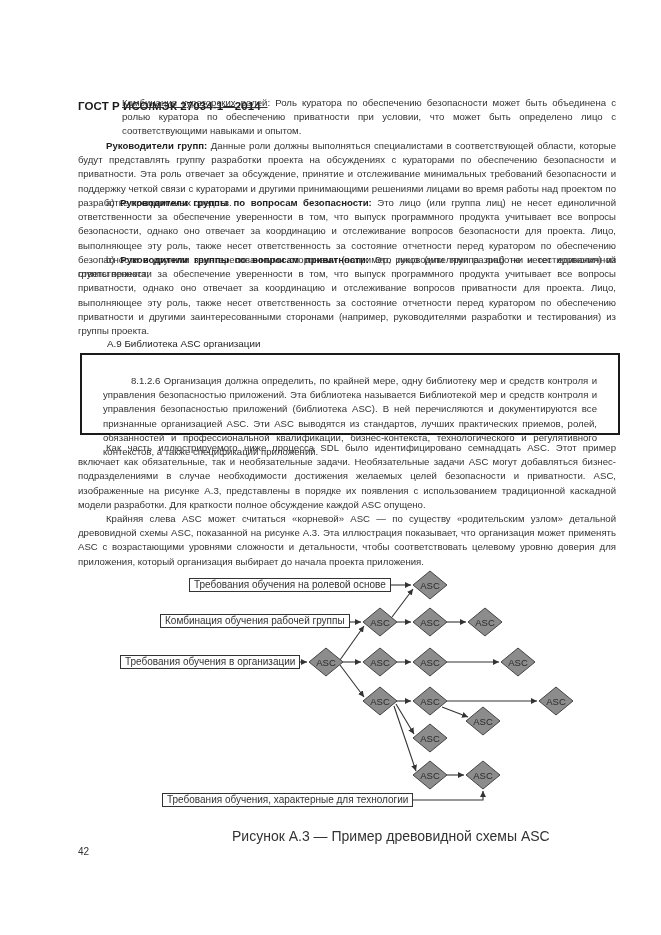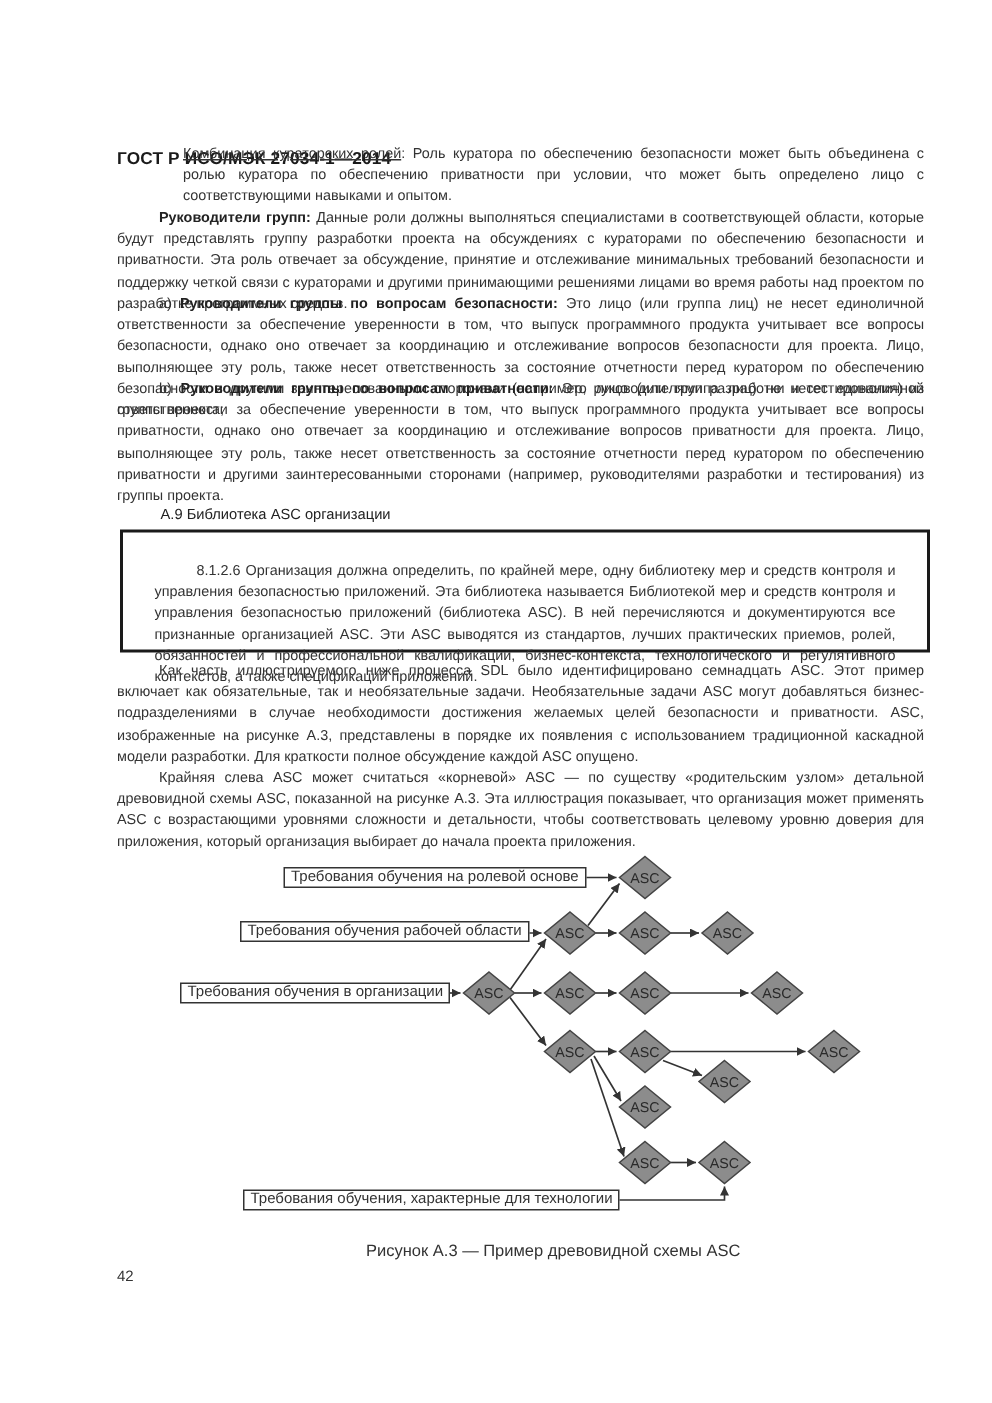--- a/index.html
+++ b/index.html
@@ -8,21 +8,21 @@
   .header { position: absolute; left: 78px; top: 60px; font-size: 11.5px; font-weight: bold; color: #1a1a1a; letter-spacing: 0.1px; margin-top: 40px; }
   .txt { position: absolute; font-size: 9.6px; line-height: 14.2px; text-align: justify; color: #333; }
   .txt p { margin: 0; text-align: justify; text-align-last: left; }
   .indent { text-indent: 28px; }
   .u { text-decoration: underline; }
   b { color: #222; }
   .section-title { position: absolute; left: 107px; top: 338px; font-size: 9.8px; font-weight: normal; color: #222; }
   .quote-box { position: absolute; left: 80px; top: 353px; width: 526px; height: 72px; border: 2.5px solid #1a1a1a; padding: 3px 5px 3px 5px; }
   .quote-box p { margin: 16px; font-size: 9.6px; line-height: 14.2px; text-align: justify; text-align-last: left; color: #333; text-indent: 28px; }
   .diagram { position: absolute; left: 0; top: 0; width: 661px; height: 935px; pointer-events: none; }
-  .caption { position: absolute; left: 244px; top: 828px; font-size: 11px; color: #333; }
+  .caption { position: absolute; left: 232px; top: 828px; font-size: 14px; color: #333; }
   .pagenum { position: absolute; left: 78px; top: 846px; font-size: 10px; color: #333; }
   .lbl-box { position: absolute; border: 1.2px solid #333; background: #fff; font-size: 10px; line-height: 12px; padding: 0 4px; color: #333; white-space: nowrap; }
 </style>
 </head>
 <body>
 
 <div class="header">ГОСТ Р ИСО/МЭК 27034-1—2014</div>
 
 <div class="txt" style="left:122px; top:96px; width:494px;">
   <p><span class="u">Комбинация кураторских ролей</span><span>: Роль куратора по обеспечению безопасности может быть объединена с ролью куратора по обеспечению приватности при условии, что может быть определено лицо с соответствующими навыками и опытом.</span></p>
@@ -143,18 +143,18 @@
         <text y="3.5">ASC</text>
       </g>
     <g transform="translate(483,775)">
         <use href="#dia"></use>
         <text y="3.5">ASC</text>
       </g>
   </g>
 </svg>
 
 <div class="lbl-box" style="left:189px; top:578px;">Требования обучения на ролевой основе</div>
-<div class="lbl-box" style="left:160px; top:614px;">Требования обучения рабочей области</div>
+<div class="lbl-box" style="left:160px; top:614px;">Комбинация обучения рабочей группы</div>
 <div class="lbl-box" style="left:120px; top:655px;">Требования обучения в организации</div>
 <div class="lbl-box" style="left:162px; top:793px;">Требования обучения, характерные для технологии</div>
 
 <div class="caption">Рисунок А.3 — Пример древовидной схемы ASC</div>
 <div class="pagenum">42</div>
 
 </body></html>

